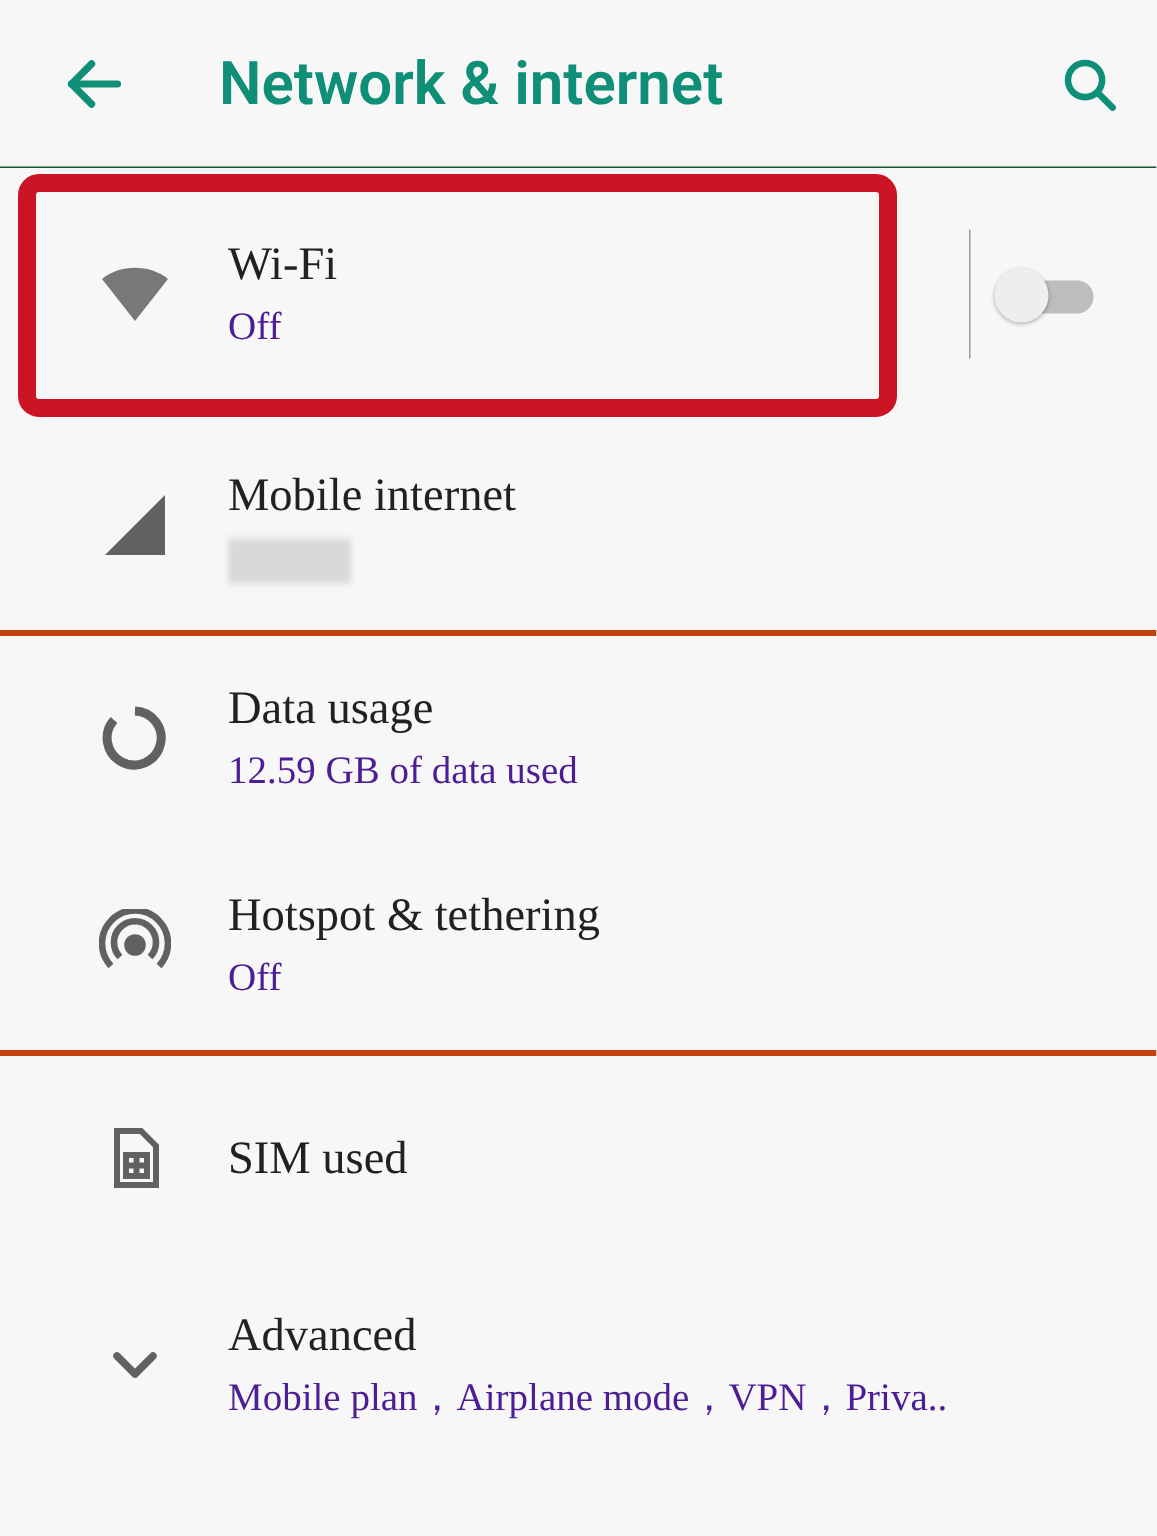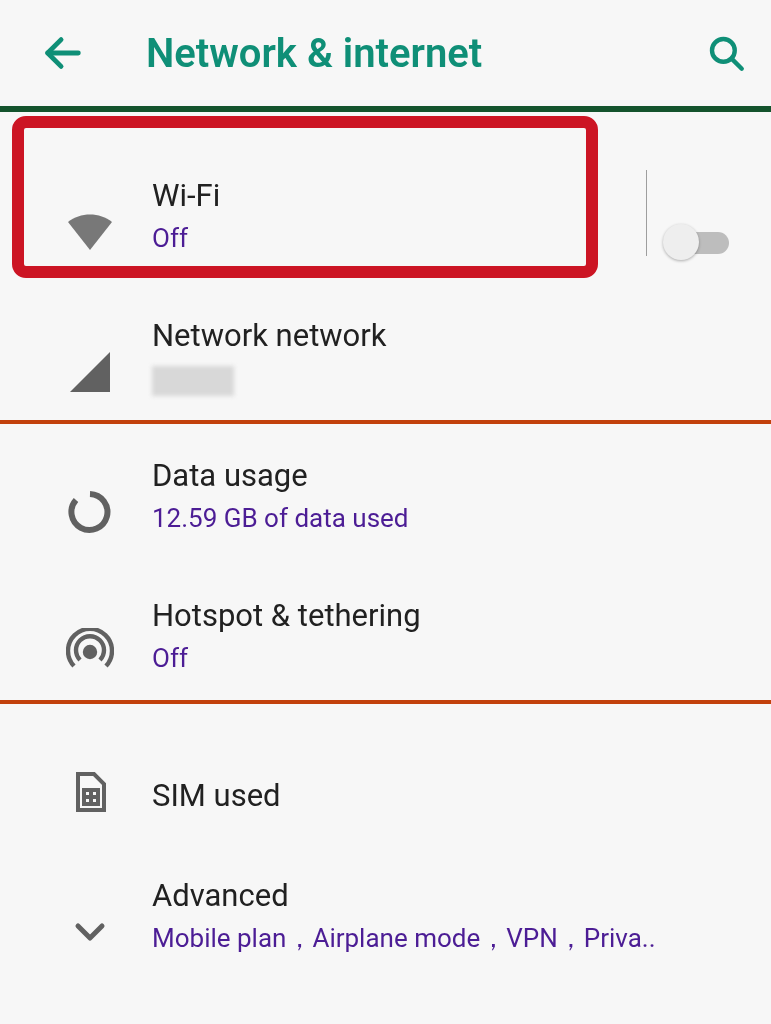--- a/index.html
+++ b/index.html
@@ -10,46 +10,47 @@
     height: 1024px;
     overflow: hidden;
     color: #202124;
   }
   .header {
     display: flex;
     align-items: center;
     height: 112px;
     padding: 0 24px 0 40px;
     background: #f7f7f7;
-    border-bottom: 6px solid #14532d;
+    border-bottom: 1px solid #14532d;
   }
   .back-icon, .search-icon {
     color: #0f8f77;
     display: flex;
     align-items: center;
     justify-content: center;
     cursor: pointer;
   }
   .back-icon svg { width: 46px; height: 46px; }
   .search-icon svg { width: 42px; height: 42px; }
   .header-title {
     color: #0f8f77;
     font-size: 40px;
     font-weight: 600;
     margin-left: 60px;
     flex: 1;
   }
   .list { background: #f7f7f7; }
   .item {
     display: flex;
-    align-items: flex-end;
+    align-items: center;
     min-height: 140px;
     padding: 24px 24px 24px 28px;
     cursor: pointer;
     position: relative;
+    font-family: Liberation Serif, serif;
   }
   .item.sep { border-top: 4px solid #c2410c; }
   .highlight {
     position: absolute;
     left: 12px;
     top: 116px;
     width: 586px;
     height: 162px;
     border: 12px solid #cc1524;
     border-radius: 14px;
@@ -167,21 +168,21 @@
     </div>
   </div>
 
   <div class="item">
     <div class="icon-cell">
       <svg viewBox="0 0 24 24" fill="currentColor">
         <path d="M2 22 L22 22 L22 2 Z"></path>
       </svg>
     </div>
     <div class="text-cell">
-      <div class="primary">Network network</div>
+      <div class="primary">Mobile internet</div>
       <div class="redacted"></div>
     </div>
   </div>
 
   <div class="item sep">
     <div class="icon-cell">
       <svg viewBox="0 0 24 24" fill="none" stroke="currentColor" stroke-width="3">
         <path d="M12 3 A9 9 0 1 1 5 6" stroke-linecap="butt"></path>
       </svg>
     </div>

